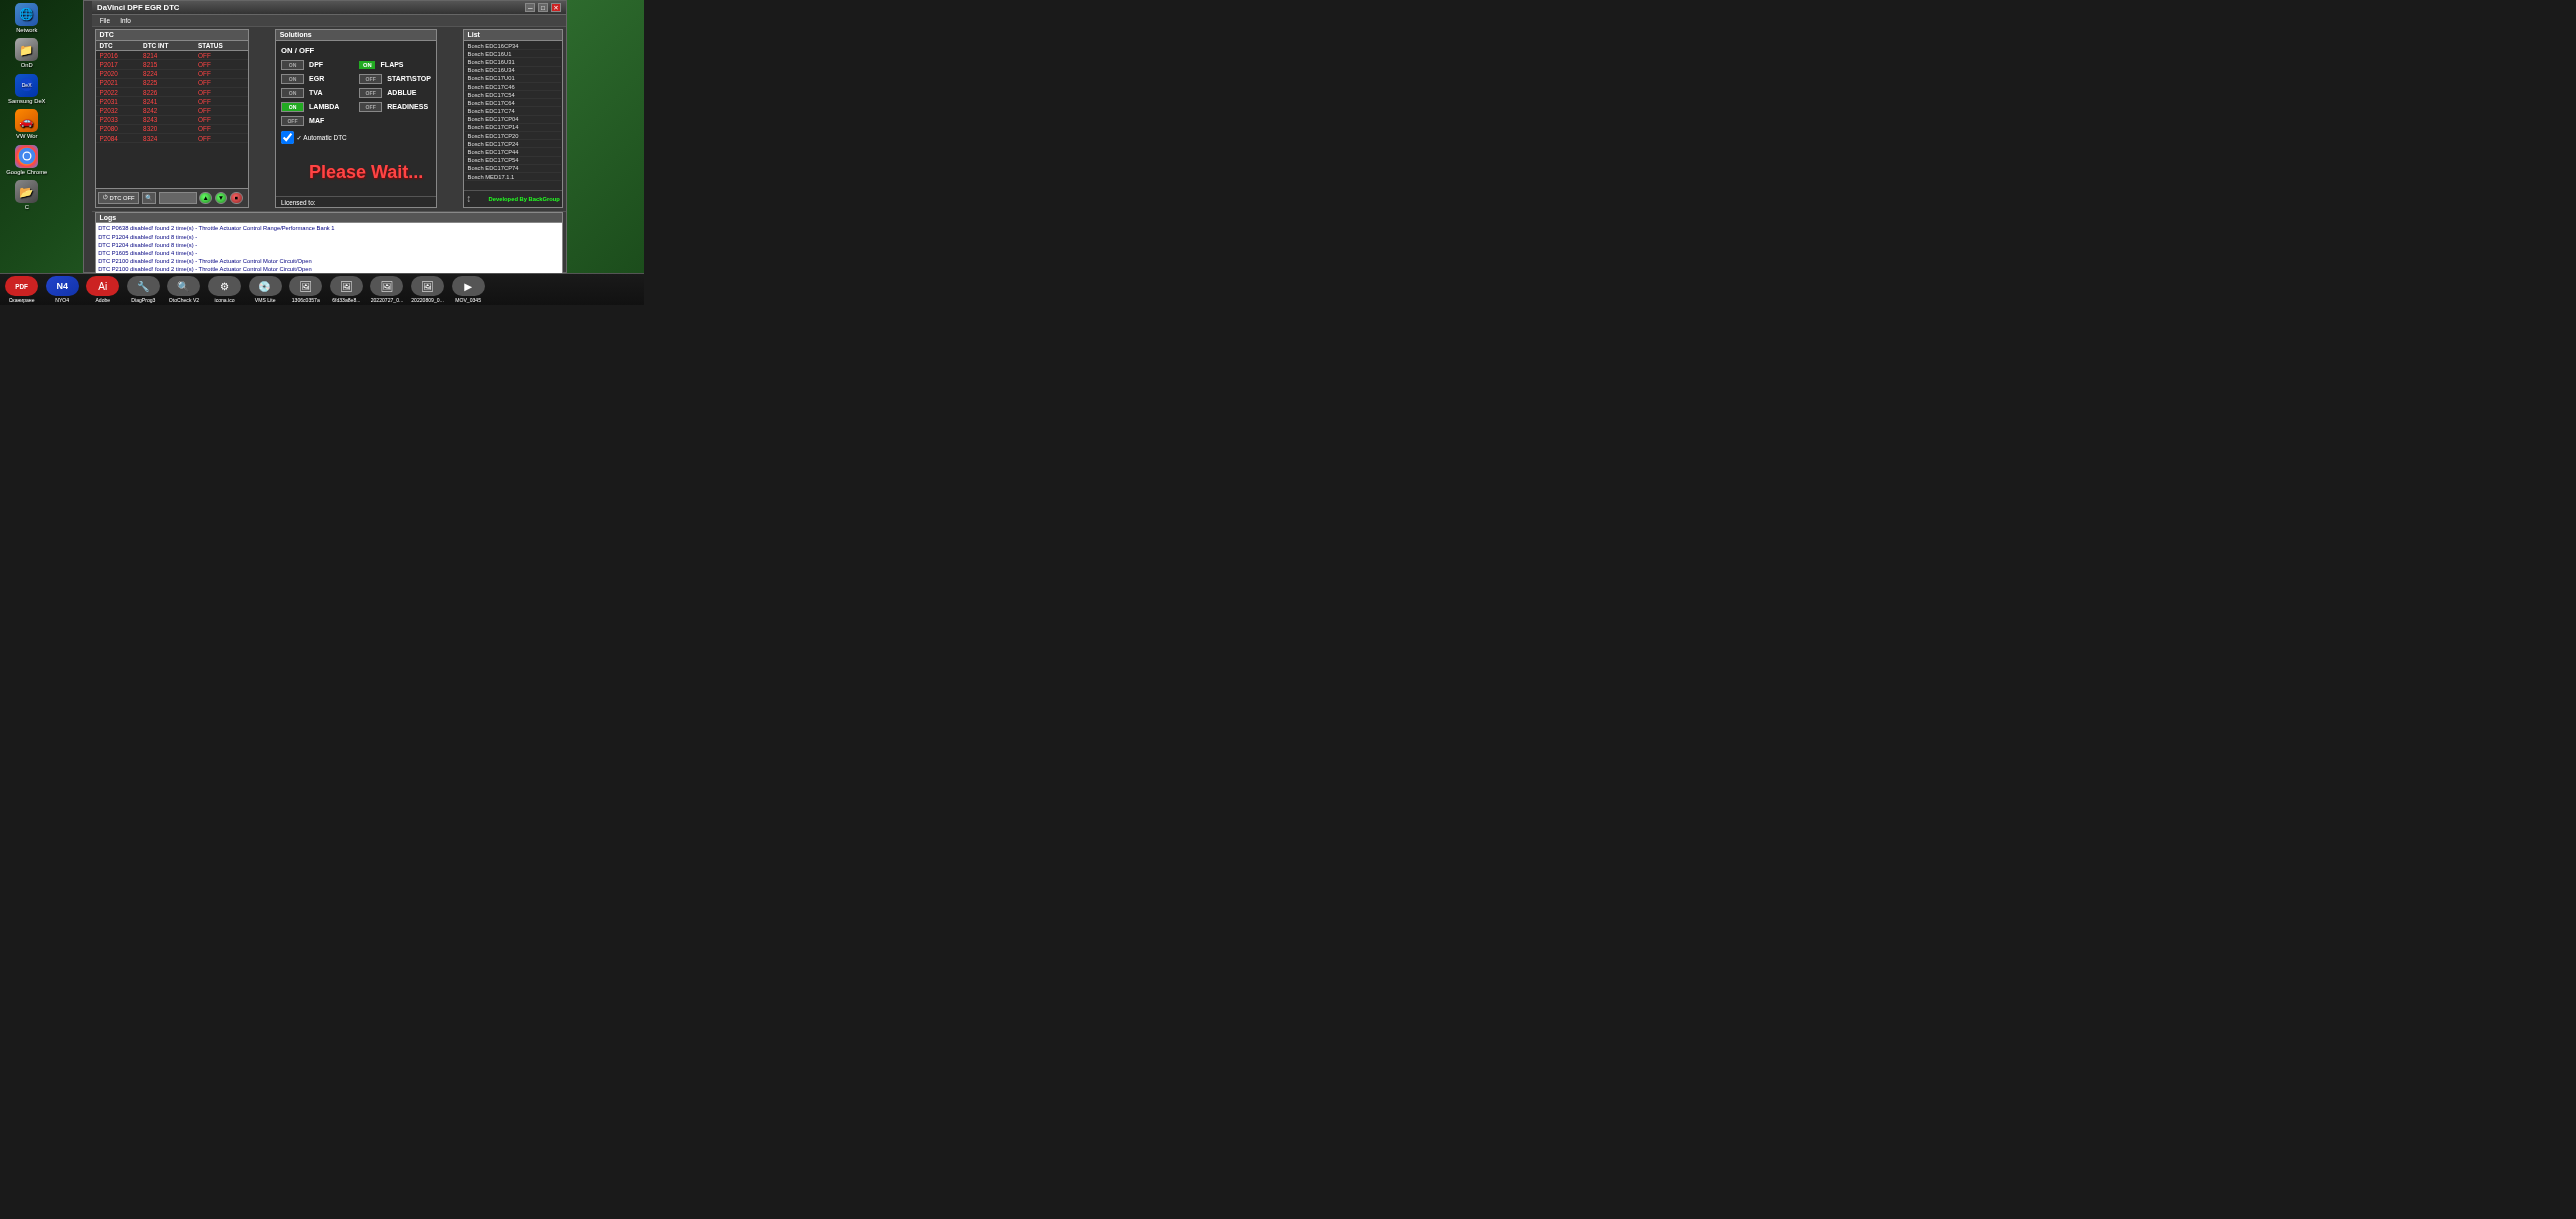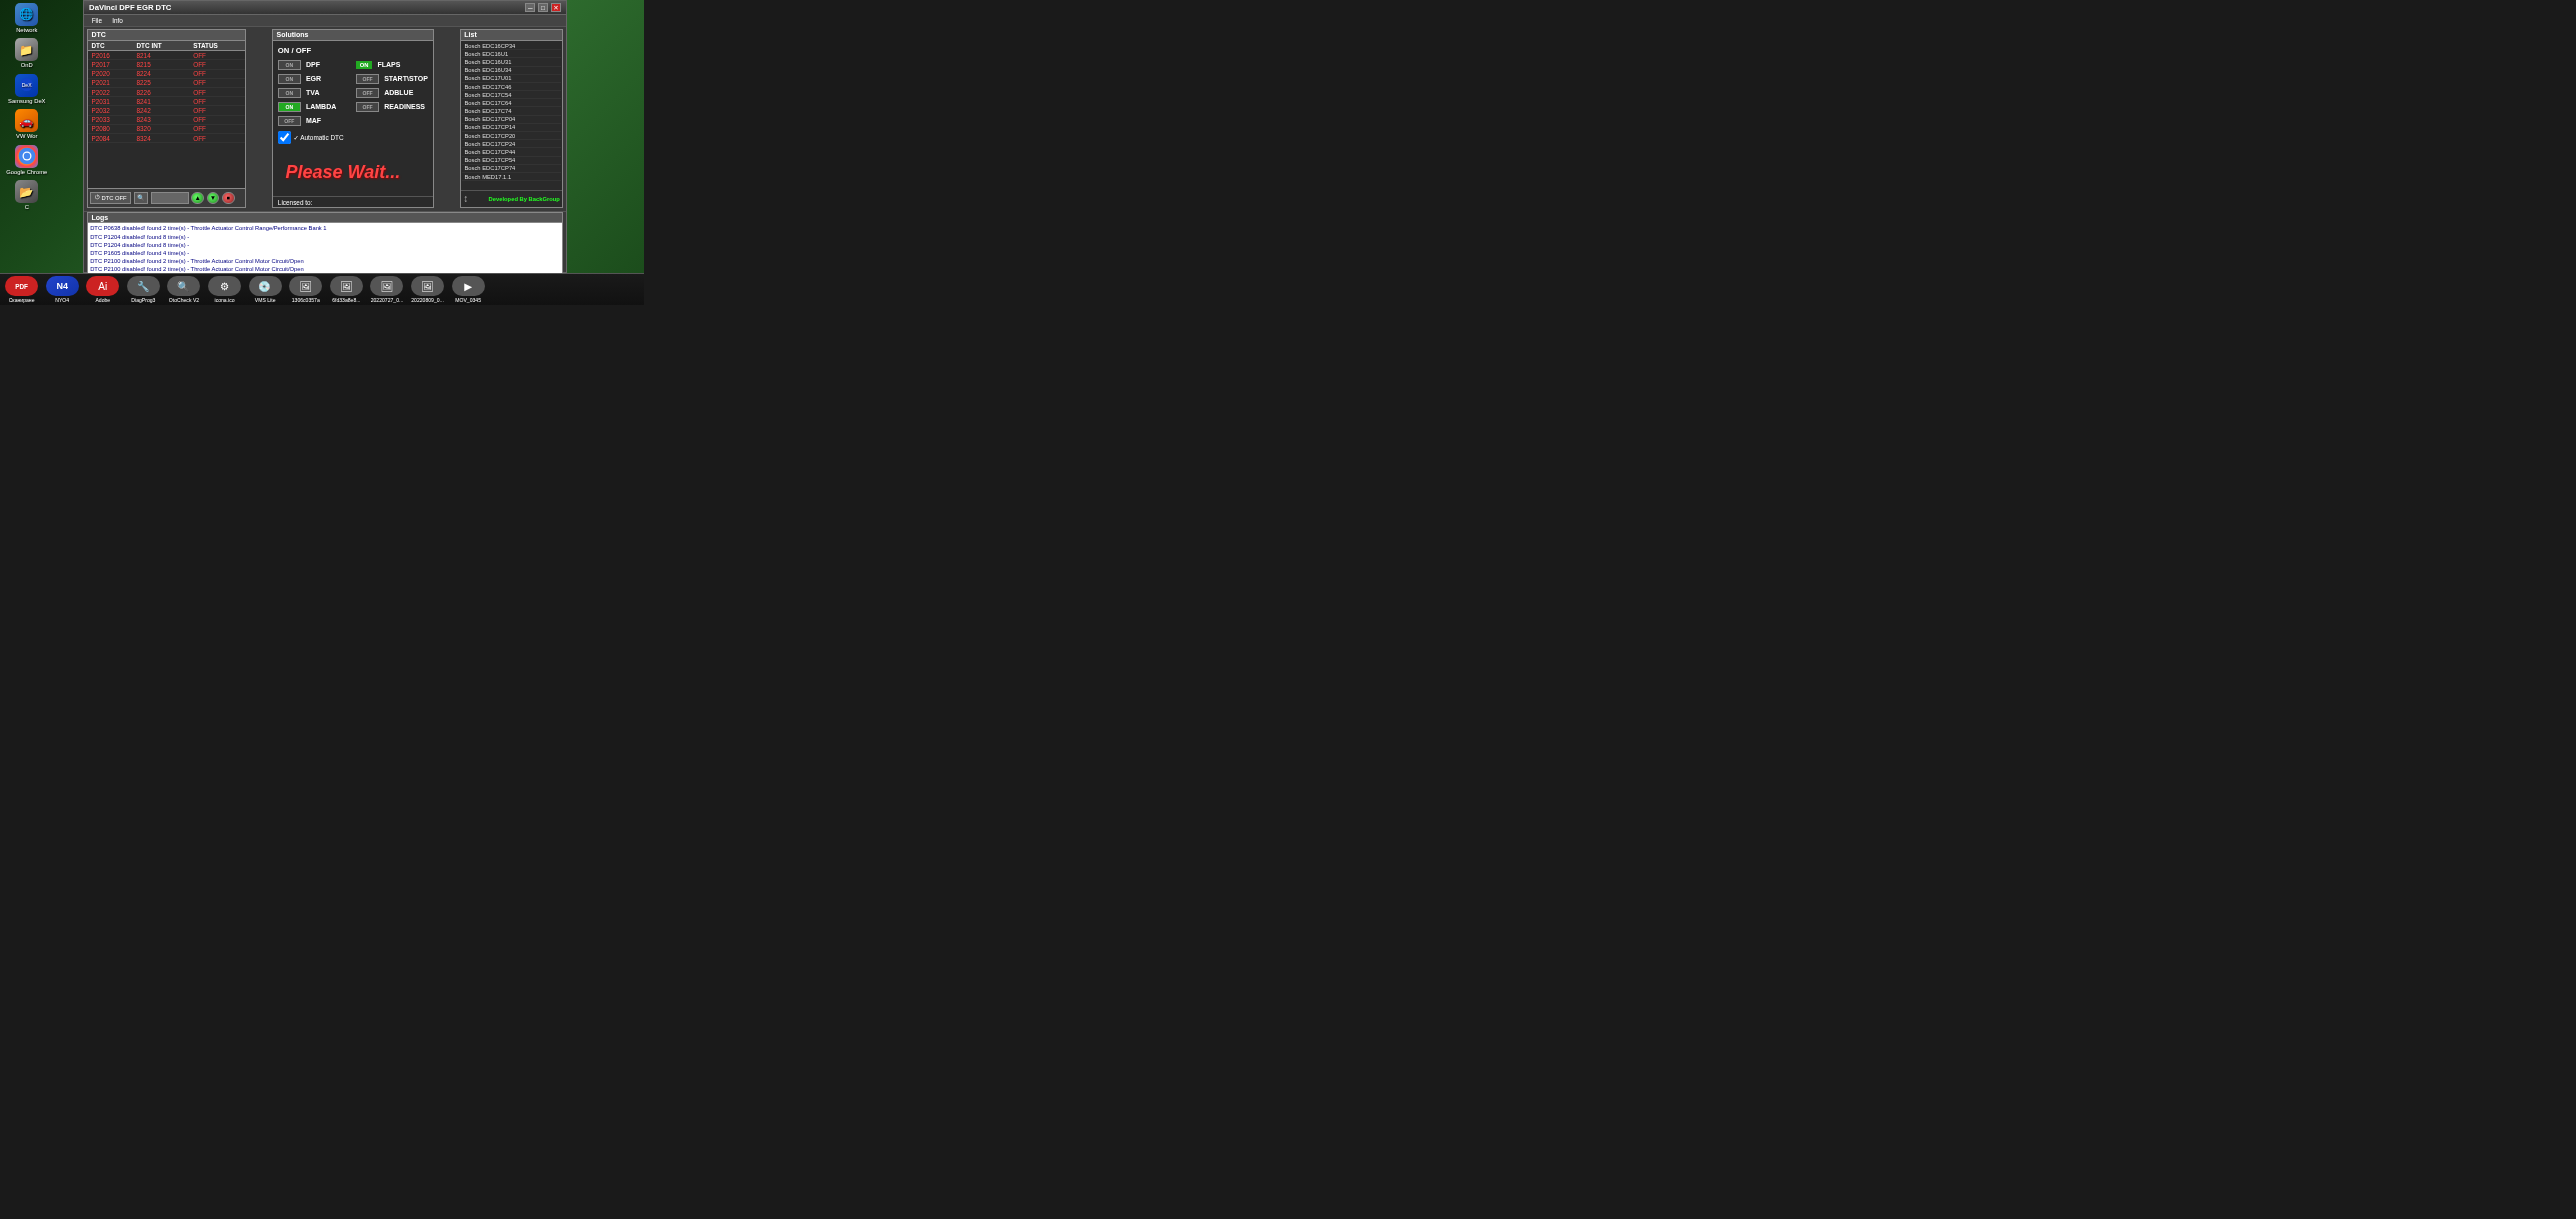--- a/index.html
+++ b/index.html
@@ -63,20 +63,21 @@
 
     
     .app-window {
       position: absolute;
       top: 0;
       left: 83px;
       right: 77px;
       bottom: 32px;
       background: #3a3a3a;
       border: 0.6px solid #666;
+      padding-left: 8px;
     }
 
     
     .title-bar {
       background: linear-gradient(180deg, #555 0%, #333 100%);
       height: 14px;
       display: flex;
       align-items: center;
       justify-content: space-between;
       padding: 0 5.1px;
@@ -301,23 +302,22 @@
       margin-top: 5.1px;
       display: flex;
       align-items: center;
       gap: 2.6px;
     }
 
     .please-wait {
       color: #ff4444;
       font-size: 18px;
       font-weight: bold;
-      text-align: left;
+      text-align: right;
       padding: 12.8px;
-      font-style: italic;
       text-shadow: 0.6px 0.6px 1.9px #880000;
     }
 
     .licensed-to {
       color: white;
       font-size: 6.4px;
       padding: 2.6px 5.1px;
       border-top: 0.6px solid #555;
     }
 

